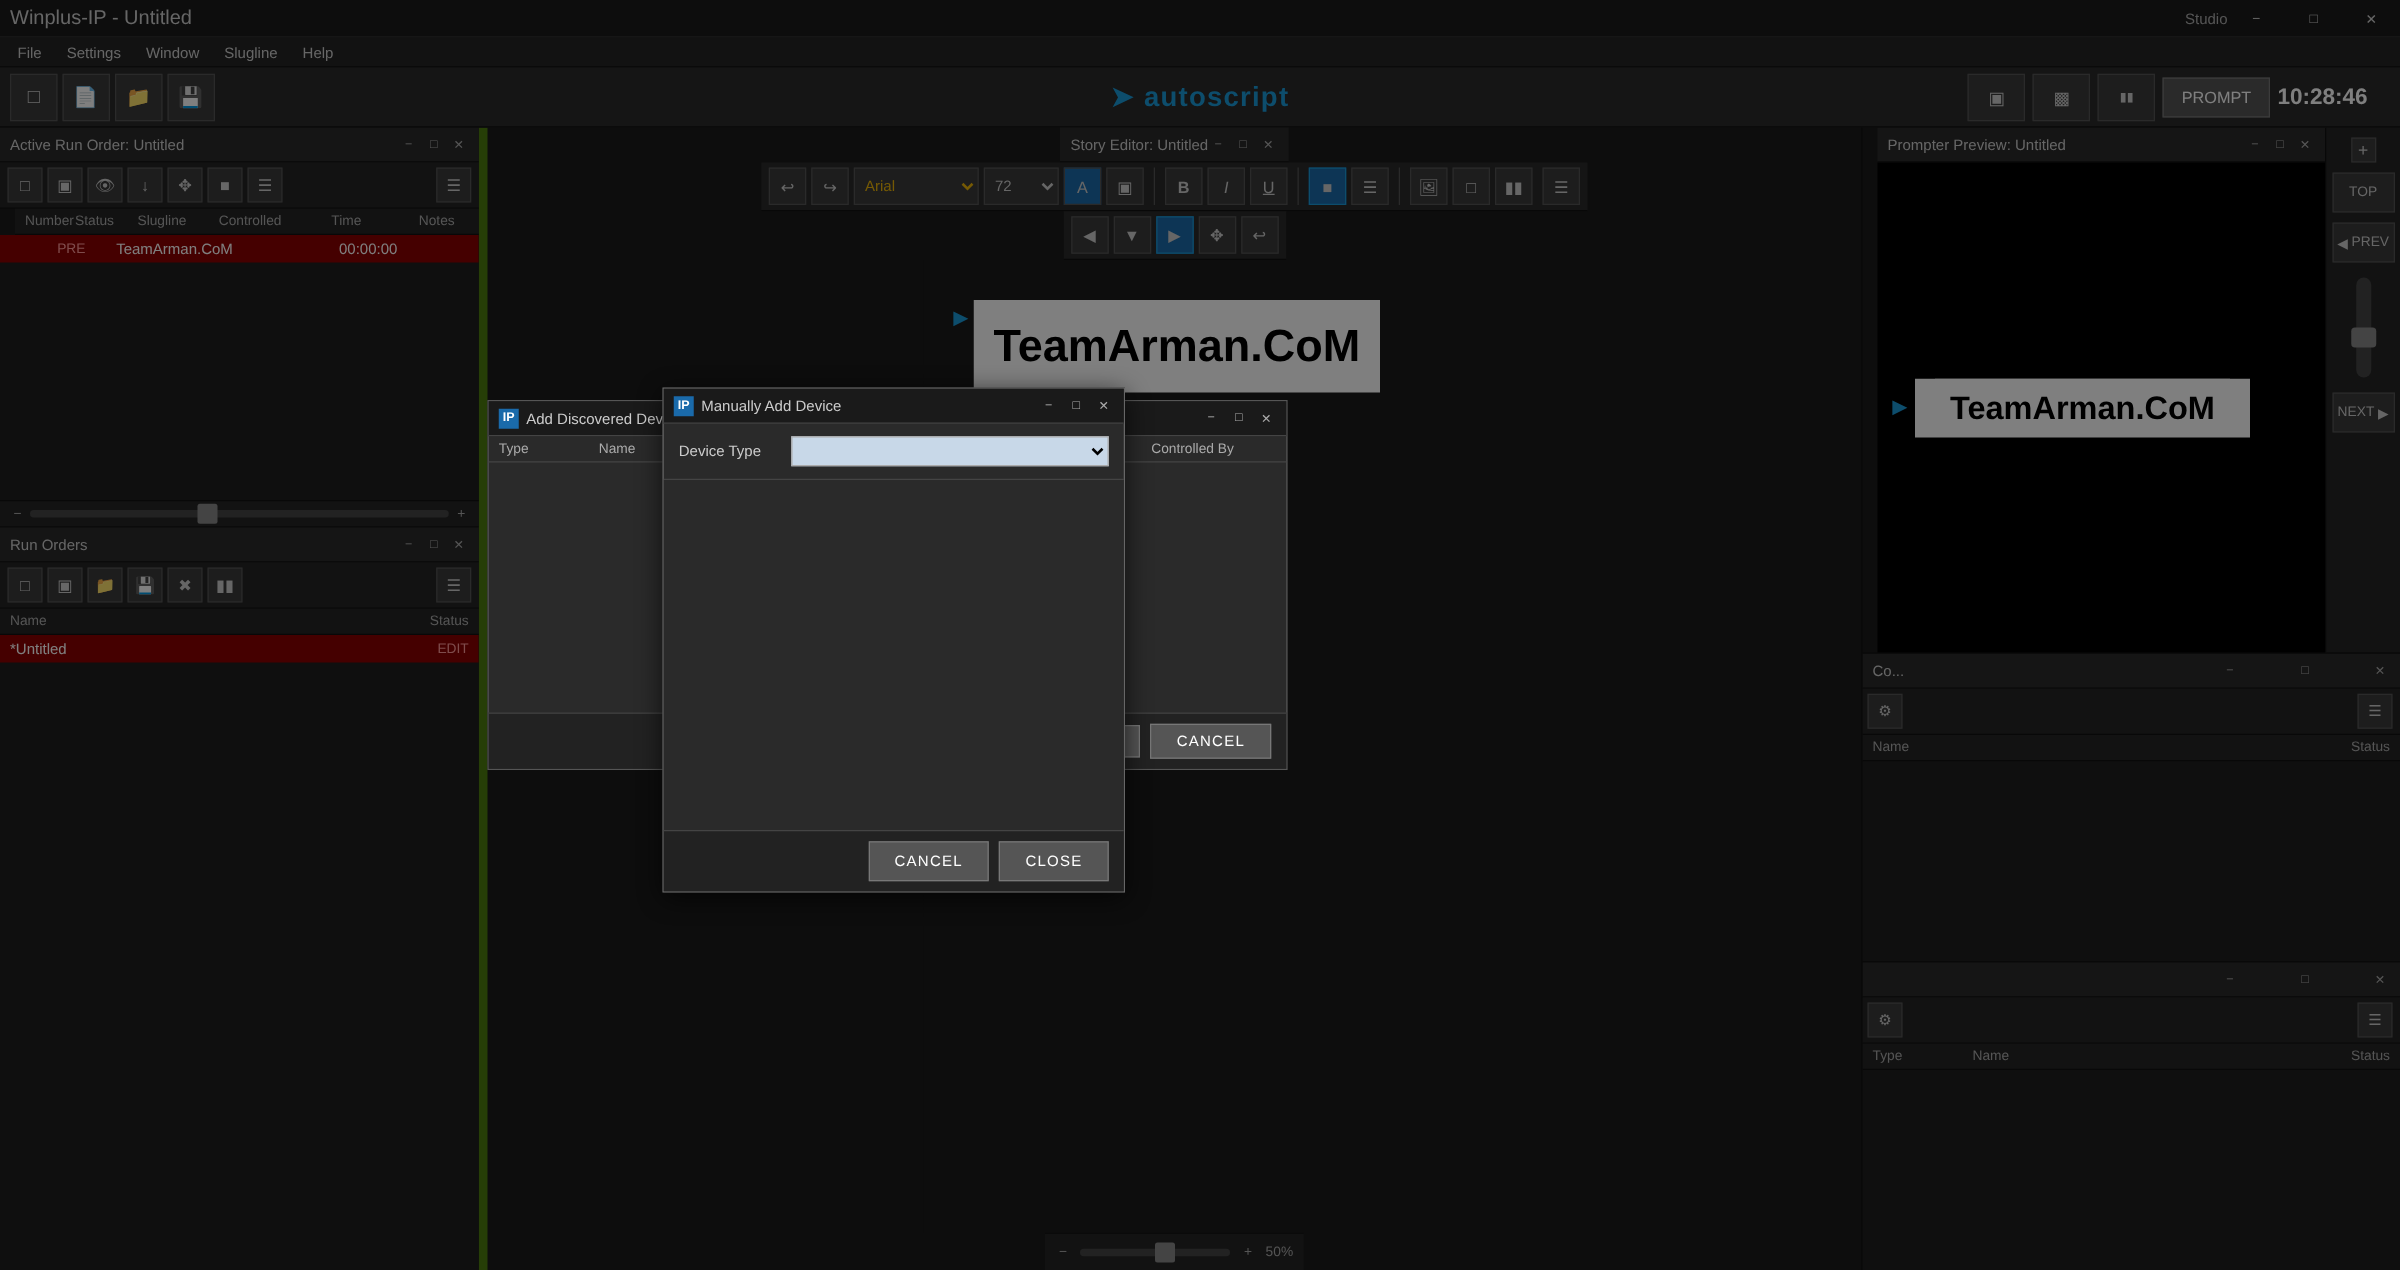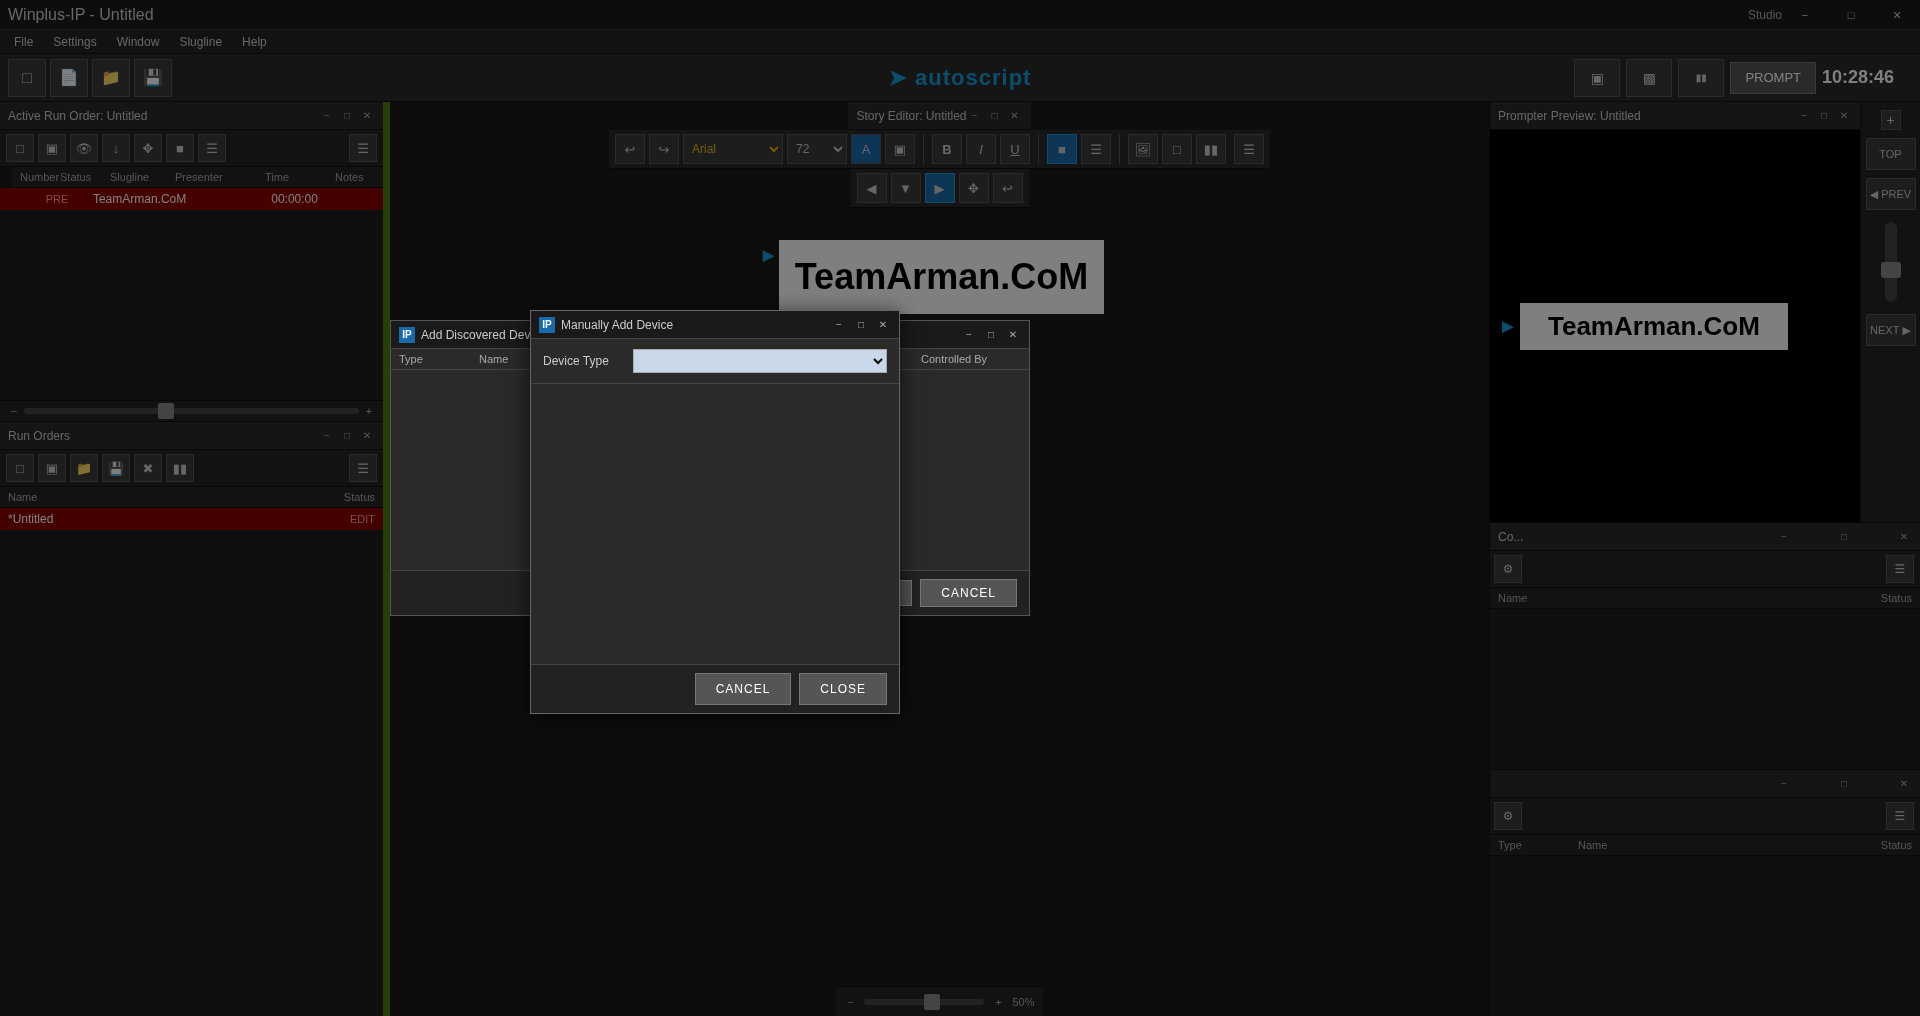--- a/index.html
+++ b/index.html
@@ -725,20 +725,21 @@
 
     
     #right-panel {
       width: 430px;
       display: flex;
       flex-direction: column;
     }
     #prompter-row {
       display: flex;
       height: 420px;
+      margin-left: 12px;
     }
     #prompter-main-area {
       flex: 1;
       display: flex;
       flex-direction: column;
     }
     #prompter-nav-area {
       width: 60px;
       background: #252525;
       border-left: 1px solid #111;
@@ -813,21 +814,21 @@
         <div class="ro-btn">✥</div>
         <div class="ro-btn">■</div>
         <div class="ro-btn">☰</div>
         <div class="toolbar-spacer"></div>
         <div class="ro-btn">☰</div>
       </div>
       <div class="run-order-cols">
         <span class="col-number">Number</span>
         <span class="col-status">Status</span>
         <span class="col-slugline">Slugline</span>
-        <span class="col-presenter">Presenter</span>
+        <span class="col-presenter">Controlled</span>
         <span class="col-time">Time</span>
         <span class="col-notes">Notes</span>
       </div>
       <div class="run-order-content">
         <div class="run-order-row">
           <span class="col-number"></span>
           <span class="col-status">PRE</span>
           <span class="col-slugline">TeamArman.CoM</span>
           <span class="col-presenter"></span>
           <span class="col-time">00:00:00</span>

